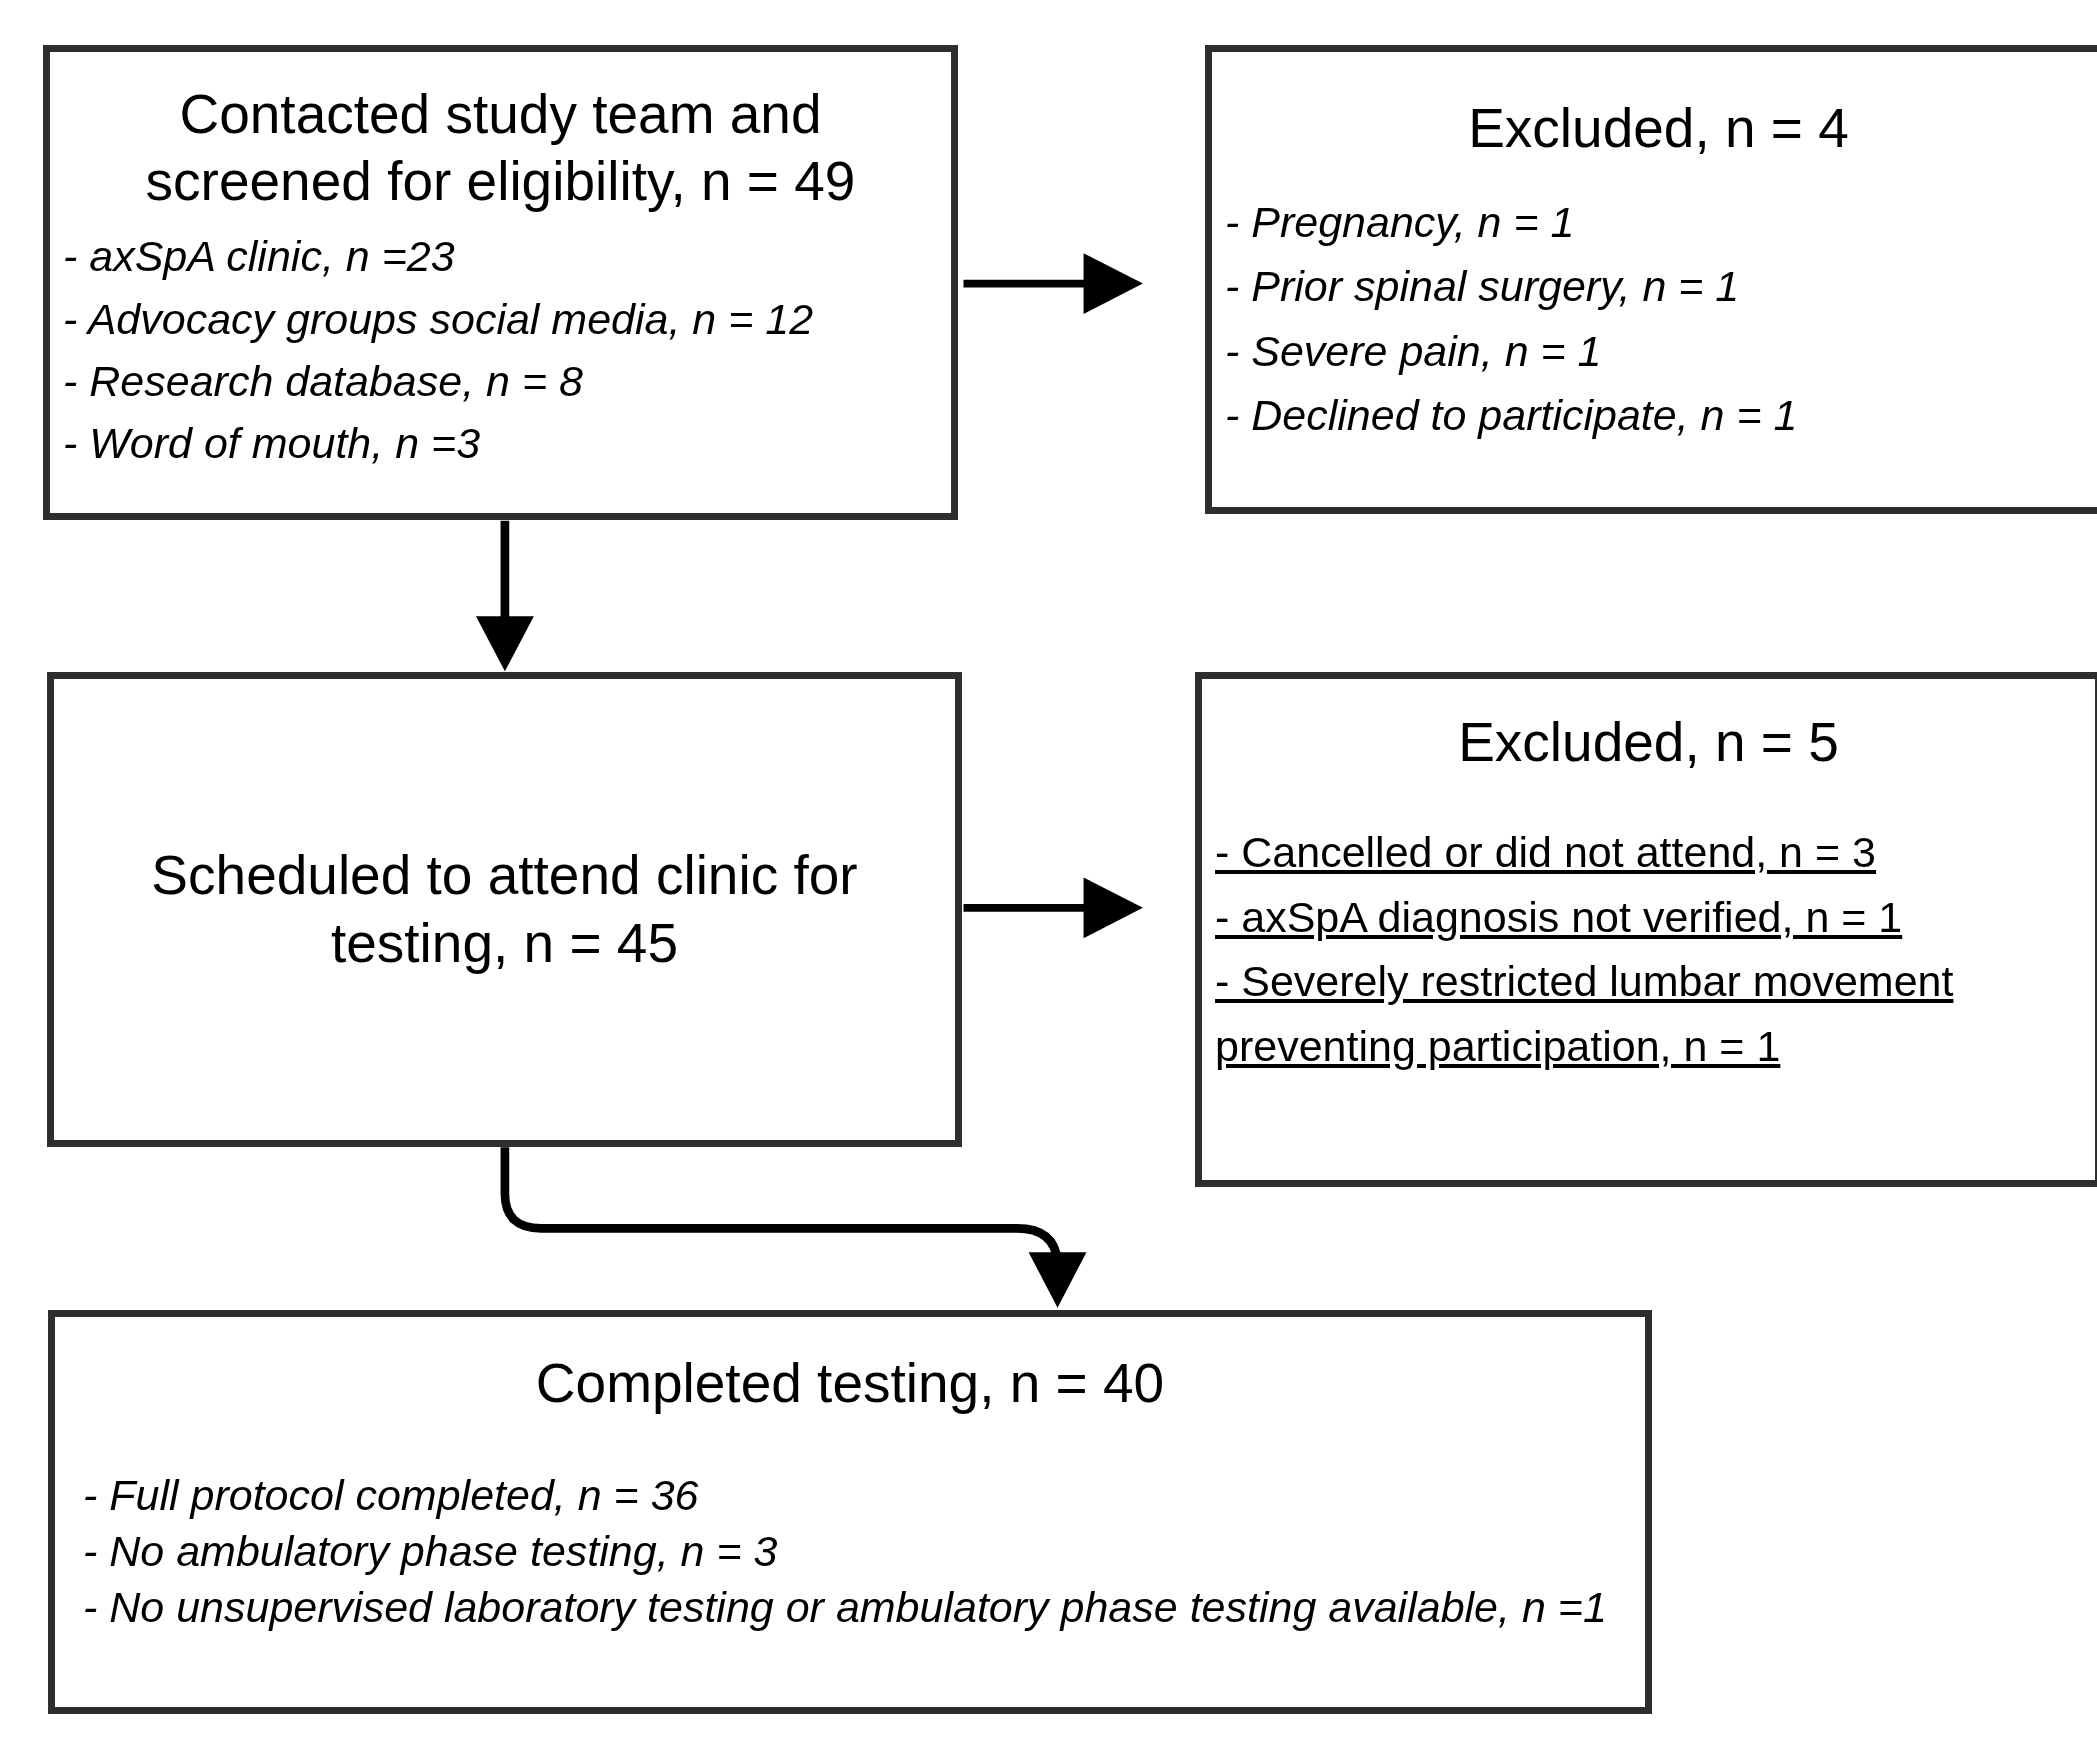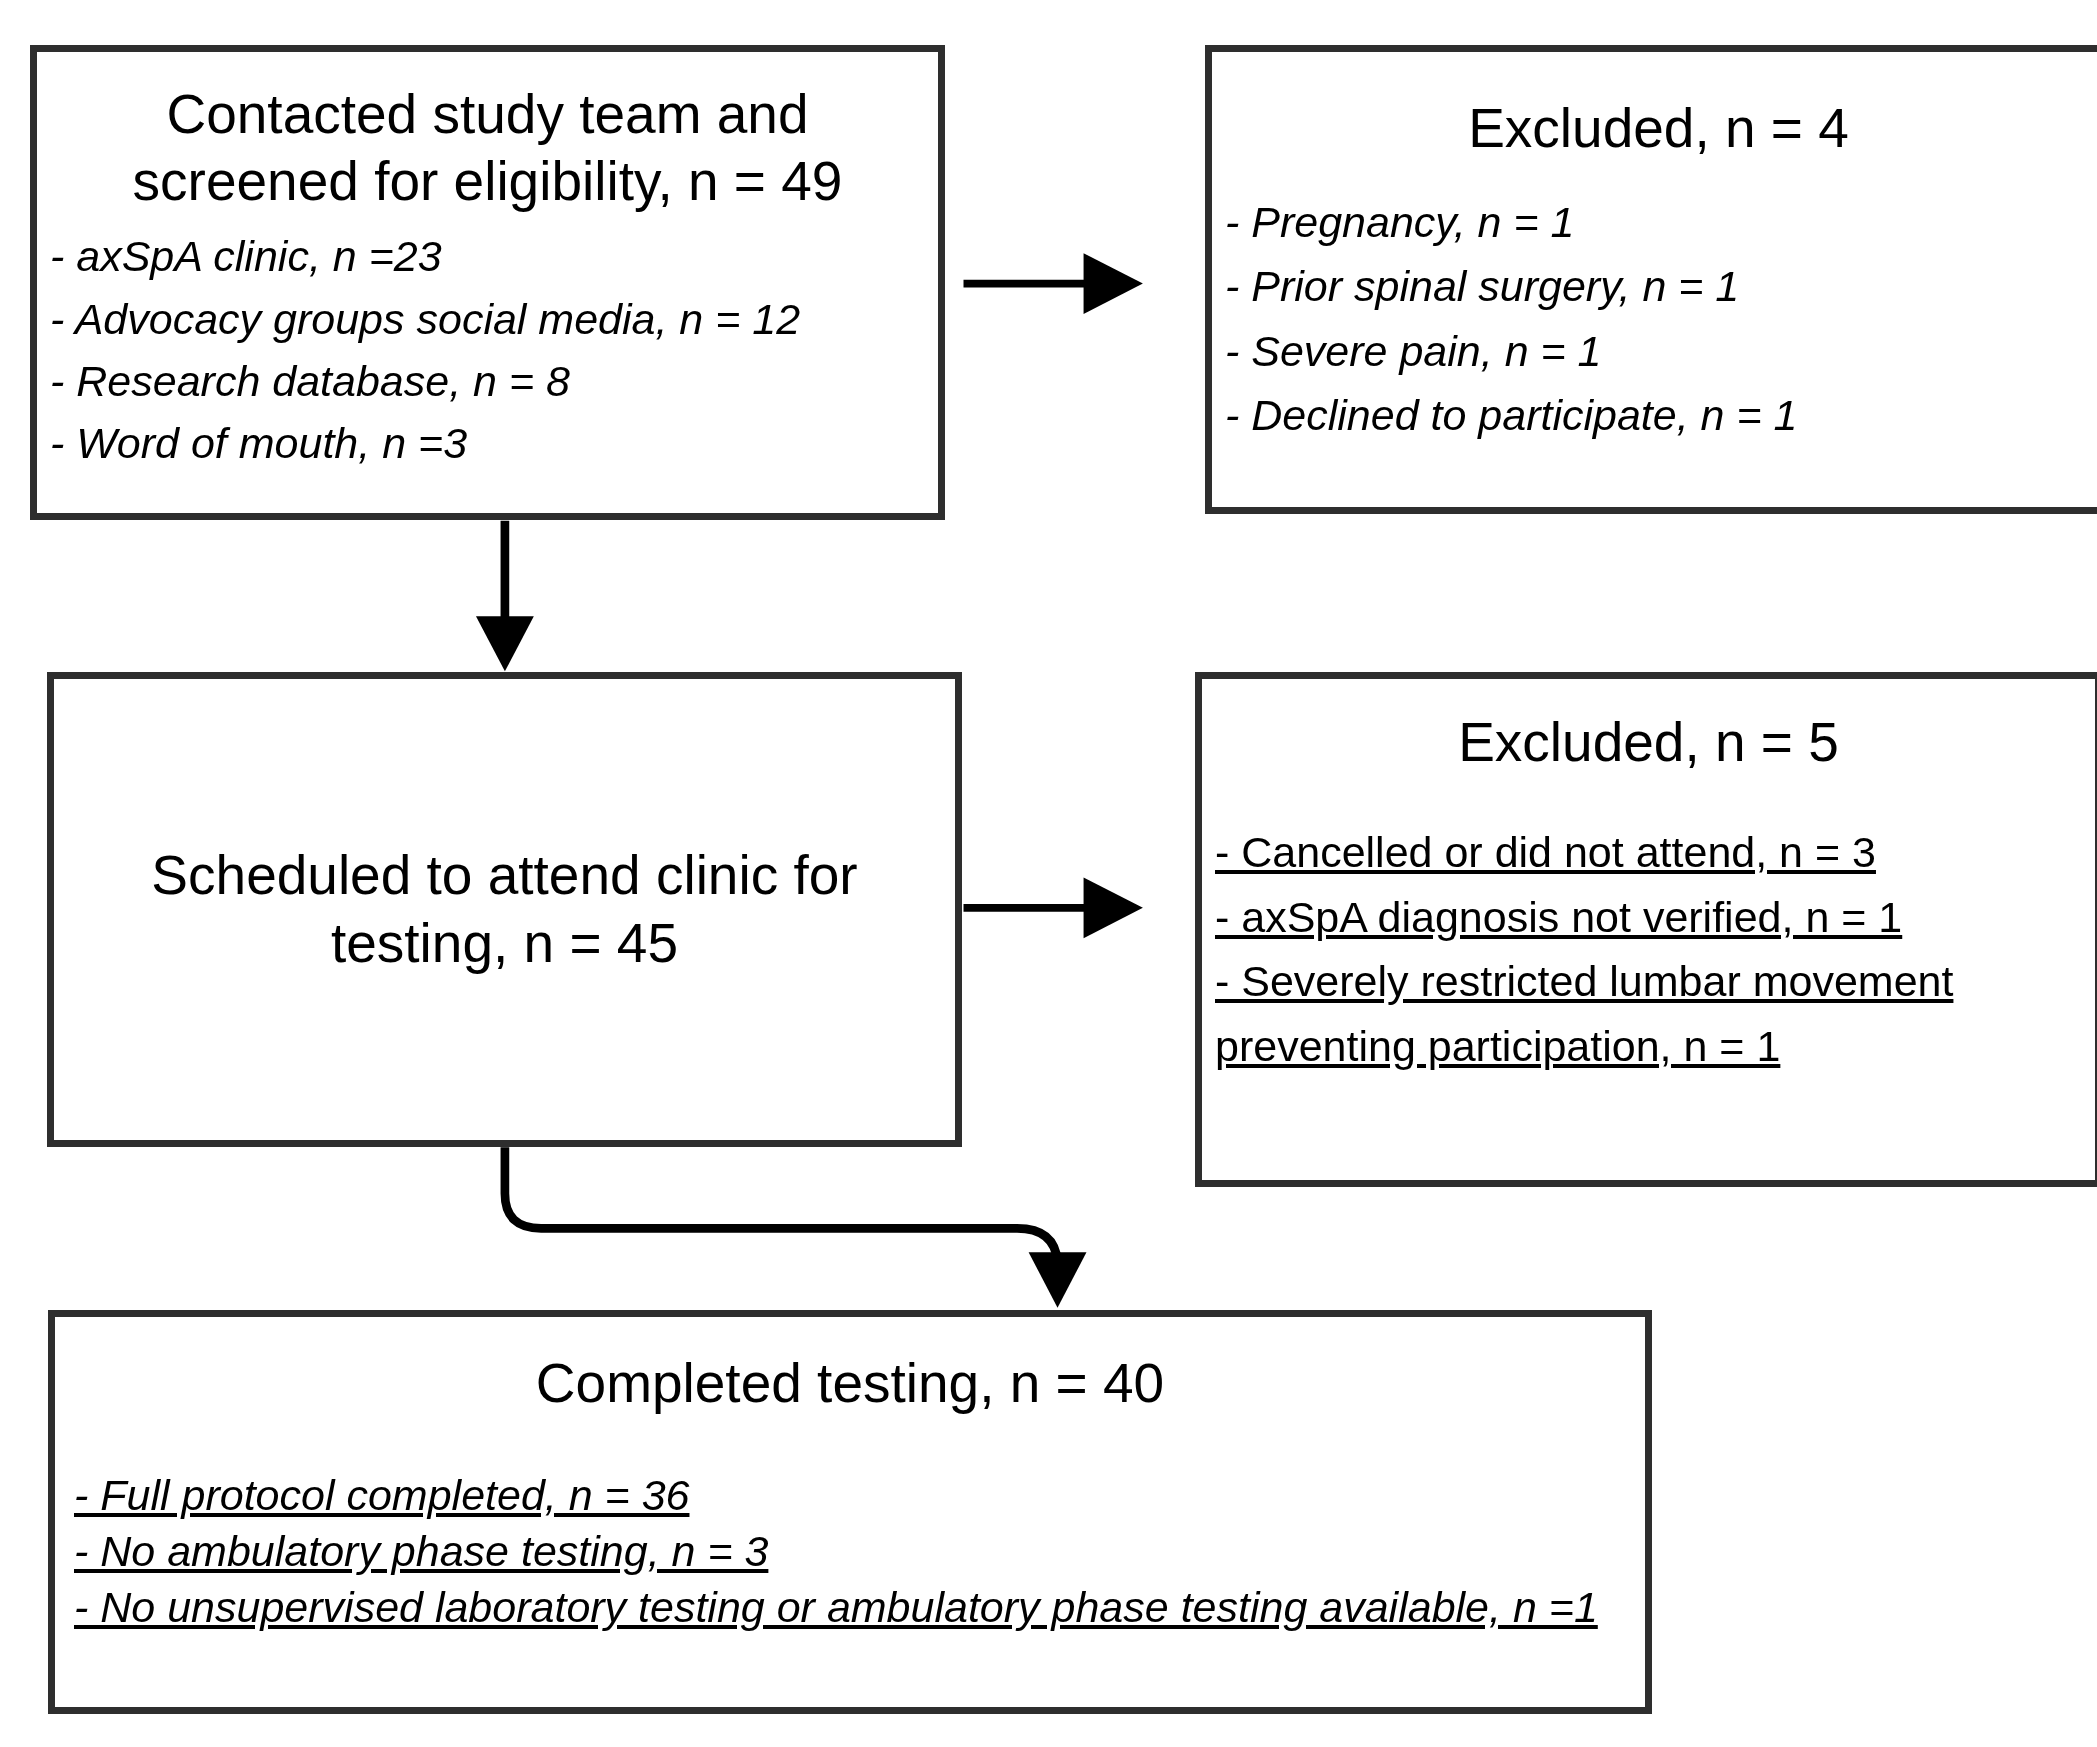--- a/index.html
+++ b/index.html
@@ -39,21 +39,21 @@
   }
   .bullets {
     font-size: 43px;
     line-height: 1.5;
     text-align: left;
     padding: 0 13px;
   }
   .bullets.italic { font-style: italic; }
 
   
-  #box-screened { left: 30px; top: 45px; width: 915px; height: 475px; }
+  #box-screened { left: 43px; top: 45px; width: 915px; height: 475px; }
   #box-screened .box-title { margin-top: 29px; max-width: 724px; }
   #box-screened .bullets { margin-top: 10px; line-height: 1.45; }
 
   
   #box-excluded-screening { left: 1205px; top: 45px; width: 907px; height: 469px; }
   #box-excluded-screening .box-title { margin-top: 43px; }
   #box-excluded-screening .bullets { margin-top: 27.5px; }
 
   
   #box-scheduled { left: 47px; top: 672px; width: 915px; height: 475px;
@@ -61,21 +61,21 @@
   #box-scheduled .box-title { max-width: 731px; }
 
   
   #box-excluded-scheduling { left: 1195px; top: 672px; width: 907px; height: 515px; }
   #box-excluded-scheduling .box-title { margin-top: 30px; }
   #box-excluded-scheduling .bullets { margin-top: 44px; text-decoration: underline; }
 
   
   #box-completed { left: 48px; top: 1310px; width: 1604px; height: 404px; }
   #box-completed .box-title { margin-top: 33px; }
-  #box-completed .bullets { margin-top: 51px; line-height: 1.3; padding: 0 19px; text-decoration: underline; }
+  #box-completed .bullets { margin-top: 51px; line-height: 1.3; padding: 0 28px; }
 </style>
 </head>
 <body>
 
 <svg class="arrows" viewBox="0 0 2899 2415" xmlns="http://www.w3.org/2000/svg">
 
   <g stroke="#000000" fill="#000000">
     <line x1="1332" y1="392" x2="1502" y2="392" stroke-width="11"></line>
     <polygon points="1580,392 1498,350 1498,434" stroke="none"></polygon>
   </g>

